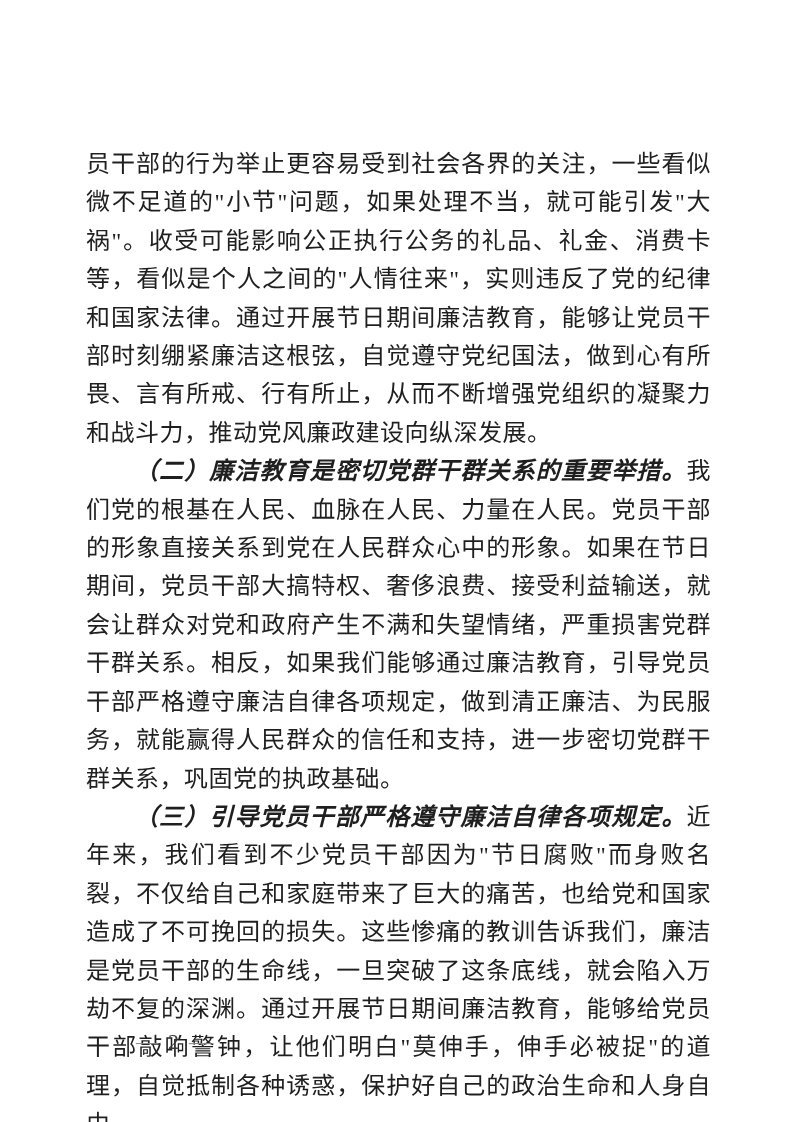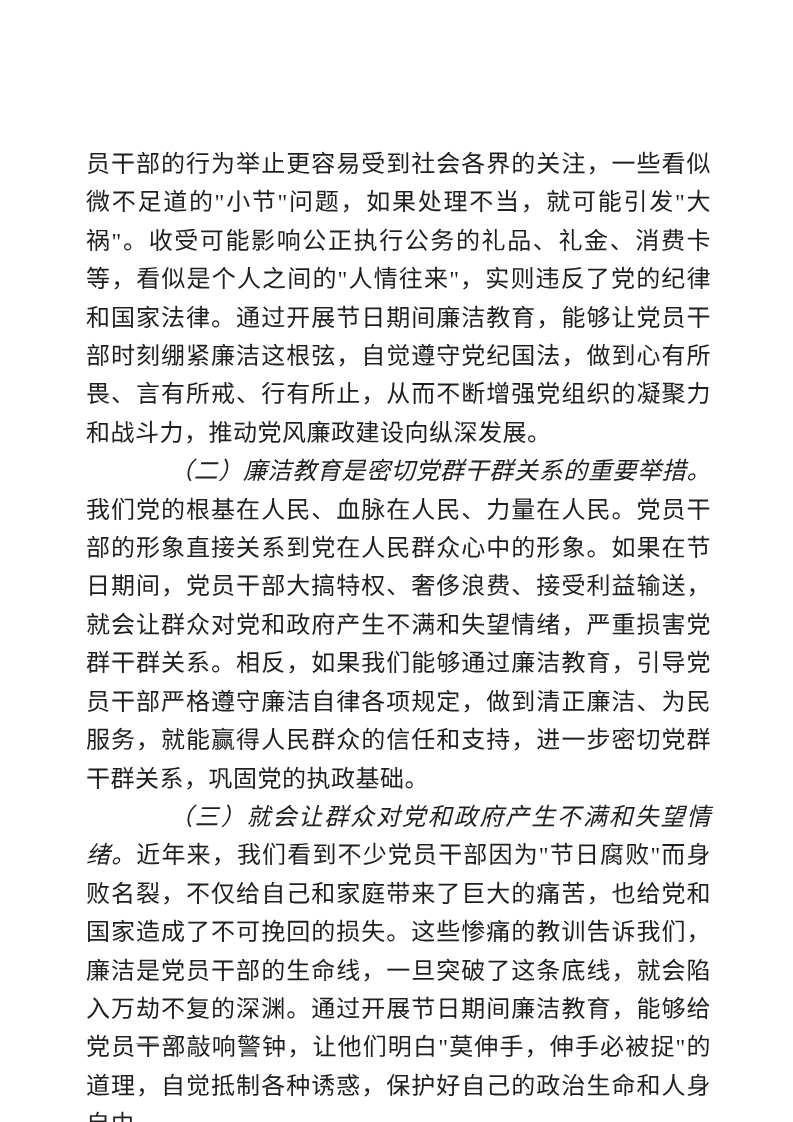--- a/index.html
+++ b/index.html
@@ -28,23 +28,22 @@
   }
   .content p {
     margin: 0;
     padding: 0;
     text-indent: 2em;
   }
   .content p.no-indent {
     text-indent: 0;
   }
   .lead {
-    font-weight: normal;
+    font-weight: bold;
     font-style: italic;
-    margin-left: 35px;
   }
   .footer {
     position: absolute;
     left: 130px;
     top: 1027px;
     font-size: 22px;
     line-height: 30px;
     font-family: "Liberation Serif", "DejaVu Serif", serif;
   }
   .footer .dash {
@@ -60,21 +59,21 @@
 <body>
 
 <div class="page">
 
   <div class="content">
 
     <p class="no-indent"><span>员干部的行为举止更容易受到社会各界的关注，一些看似微不足道的"小节"问题，如果处理不当，就可能引发"大祸"。收受可能影响公正执行公务的礼品、礼金、消费卡等，看似是个人之间的"人情往来"，实则违反了党的纪律和国家法律。通过开展节日期间廉洁教育，能够让党员干部时刻绷紧廉洁这根弦，自觉遵守党纪国法，做到心有所畏、言有所戒、行有所止，从而不断增强党组织的凝聚力和战斗力，推动党风廉政建设向纵深发展。</span></p>
 
     <p><span class="lead">（二）廉洁教育是密切党群干群关系的重要举措。</span><span>我们党的根基在人民、血脉在人民、力量在人民。党员干部的形象直接关系到党在人民群众心中的形象。如果在节日期间，党员干部大搞特权、奢侈浪费、接受利益输送，就会让群众对党和政府产生不满和失望情绪，严重损害党群干群关系。相反，如果我们能够通过廉洁教育，引导党员干部严格遵守廉洁自律各项规定，做到清正廉洁、为民服务，就能赢得人民群众的信任和支持，进一步密切党群干群关系，巩固党的执政基础。</span></p>
 
-    <p><span class="lead">（三）就会让群众对党和政府产生不满和失望情绪。</span><span>近年来，我们看到不少党员干部因为"节日腐败"而身败名裂，不仅给自己和家庭带来了巨大的痛苦，也给党和国家造成了不可挽回的损失。这些惨痛的教训告诉我们，廉洁是党员干部的生命线，一旦突破了这条底线，就会陷入万劫不复的深渊。通过开展节日期间廉洁教育，能够给党员干部敲响警钟，让他们明白"莫伸手，伸手必被捉"的道理，自觉抵制各种诱惑，保护好自己的政治生命和人身自由。</span></p>
+    <p><span class="lead">（三）引导党员干部严格遵守廉洁自律各项规定。</span><span>近年来，我们看到不少党员干部因为"节日腐败"而身败名裂，不仅给自己和家庭带来了巨大的痛苦，也给党和国家造成了不可挽回的损失。这些惨痛的教训告诉我们，廉洁是党员干部的生命线，一旦突破了这条底线，就会陷入万劫不复的深渊。通过开展节日期间廉洁教育，能够给党员干部敲响警钟，让他们明白"莫伸手，伸手必被捉"的道理，自觉抵制各种诱惑，保护好自己的政治生命和人身自由。</span></p>
 
   </div>
 
   <div class="footer">
     <span class="dash">—</span><span class="num">2</span><span class="dash">—</span>
   </div>
 
 </div>
 
 </body></html>

